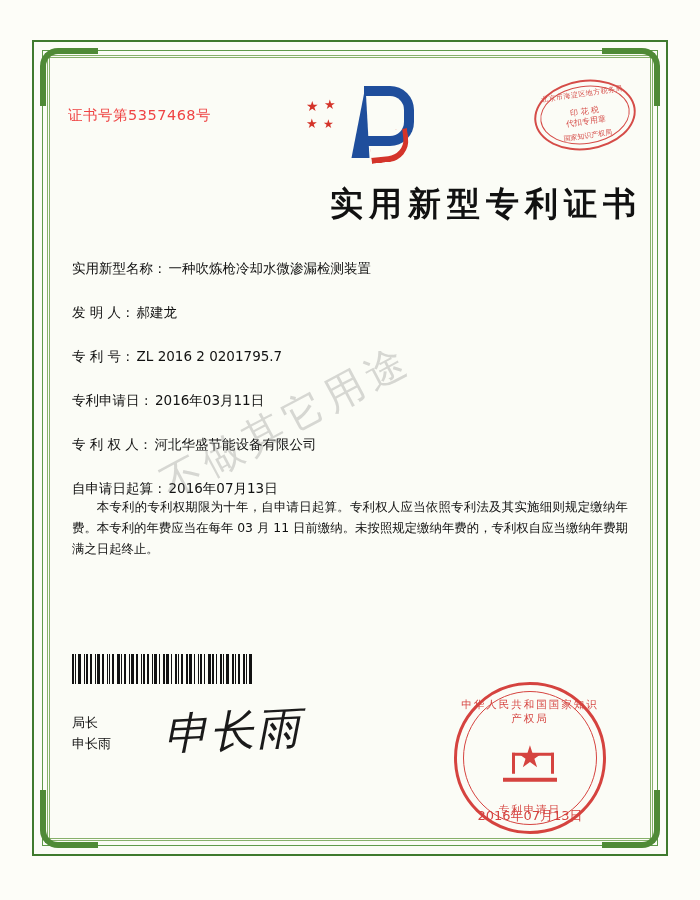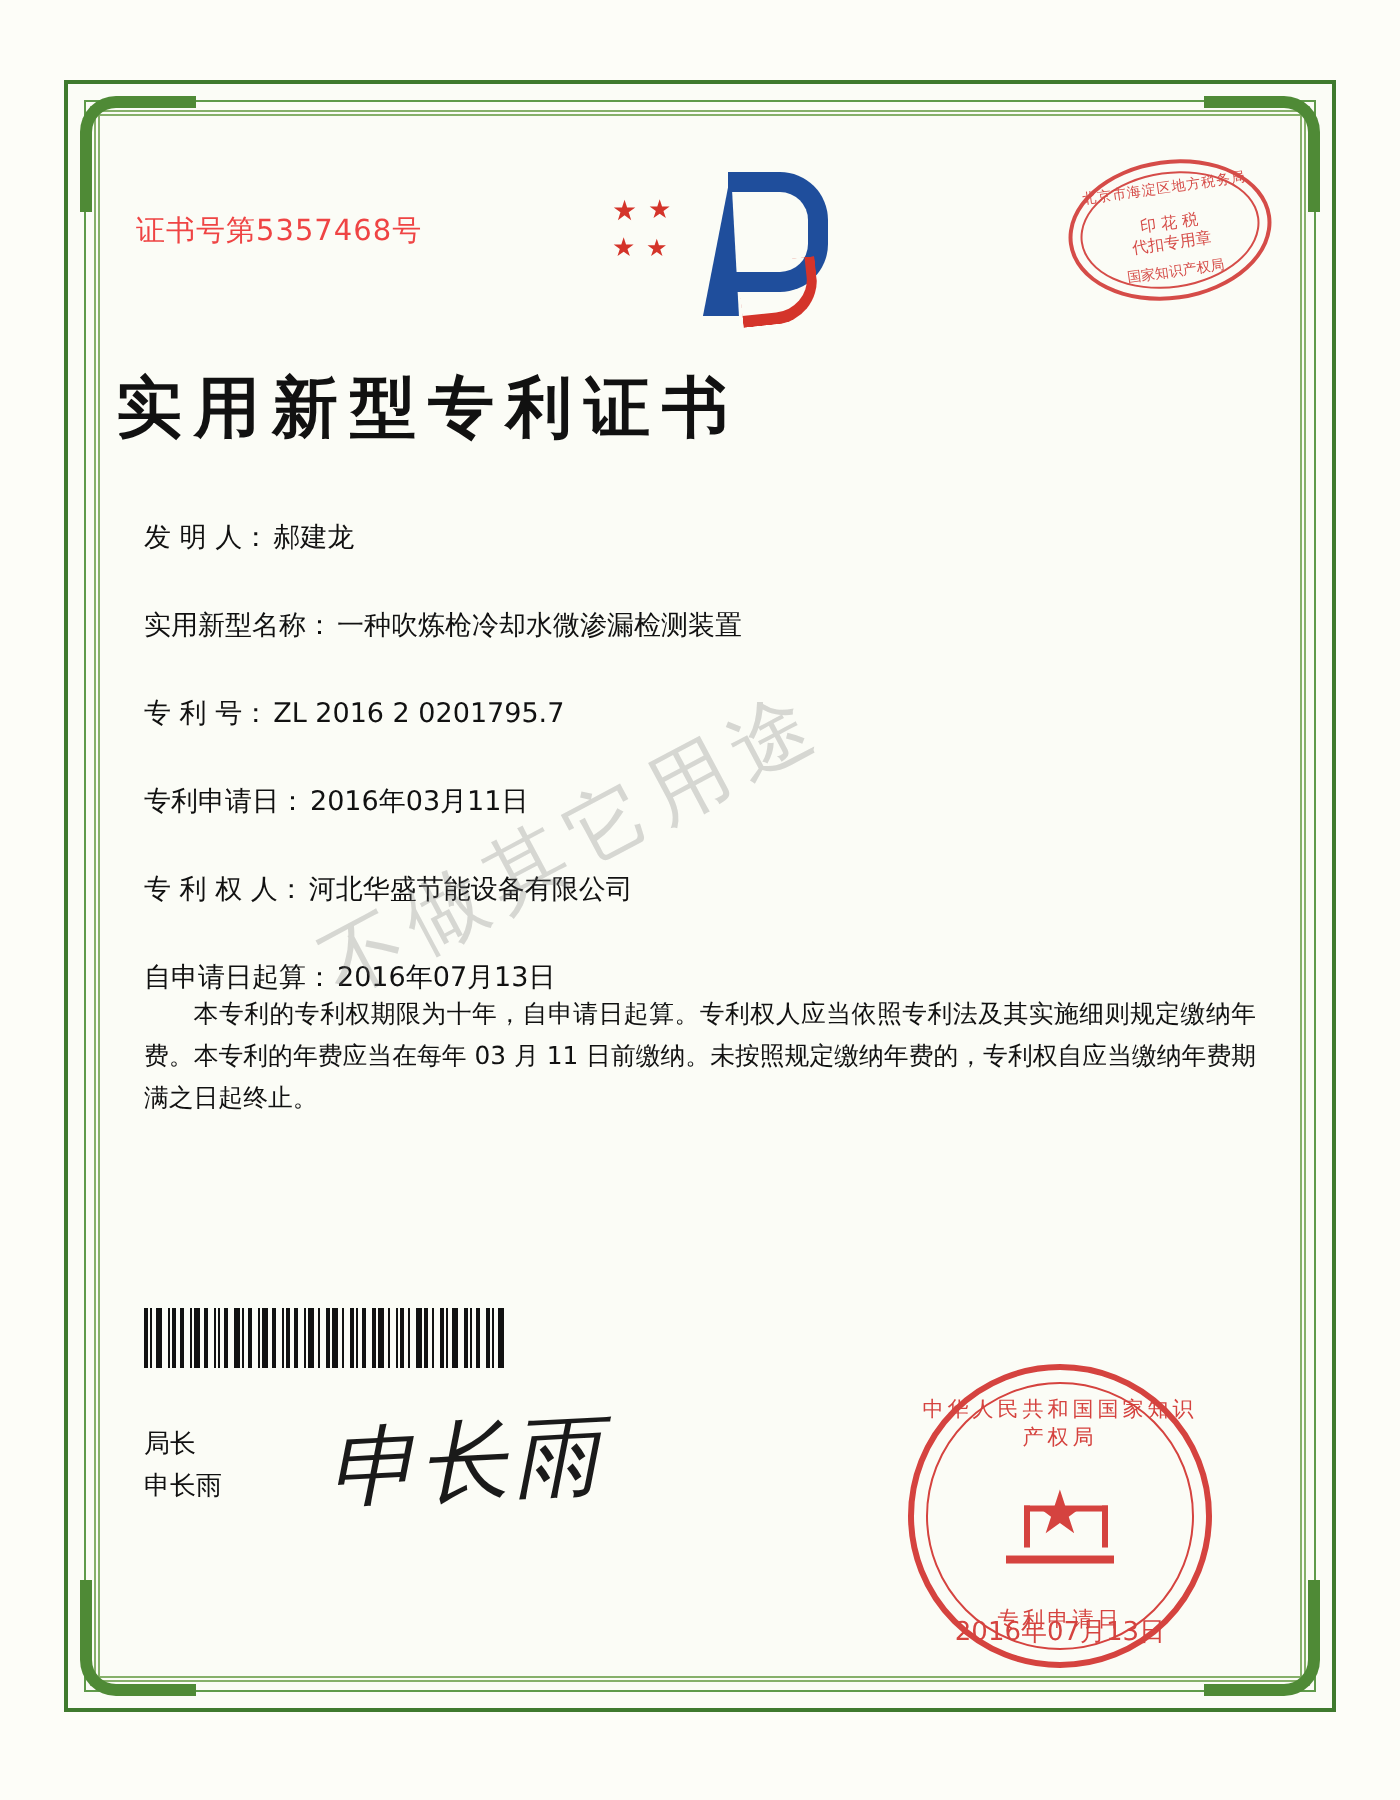--- a/index.html
+++ b/index.html
@@ -188,21 +188,21 @@
     font-size: 7px;
     font-family: "DejaVu Sans", sans-serif;
   }
 
   
   .doc-title {
     position: absolute;
     left: 0;
     right: 0;
     top: 118px;
-    text-align: left;
+    text-align: right;
     font-size: 33px;
     font-weight: bold;
     letter-spacing: 6px;
     color: #111;
     font-family: "DejaVu Sans", sans-serif;
   }
 
   
   .fields {
     position: absolute;
@@ -404,24 +404,24 @@
         <div>印 花 税</div>
         <div>代扣专用章</div>
       </div>
       <div class="bot-text">国家知识产权局</div>
     </div>
 
     <div class="doc-title">实用新型专利证书</div>
 
     <div class="fields">
       <div class="field">
+        <span class="lbl">实用新型名称：</span><span class="val">一种吹炼枪冷却水微渗漏检测装置</span>
+      </div>
+      <div class="field">
         <span class="lbl">发 明 人：</span><span class="val">郝建龙</span>
-      </div>
-      <div class="field">
-        <span class="lbl">实用新型名称：</span><span class="val">一种吹炼枪冷却水微渗漏检测装置</span>
       </div>
       <div class="field">
         <span class="lbl">专 利 号：</span><span class="val">ZL 2016 2 0201795.7</span>
       </div>
       <div class="field">
         <span class="lbl">专利申请日：</span><span class="val">2016年03月11日</span>
       </div>
       <div class="field">
         <span class="lbl">专 利 权 人：</span><span class="val">河北华盛节能设备有限公司</span>
       </div>

